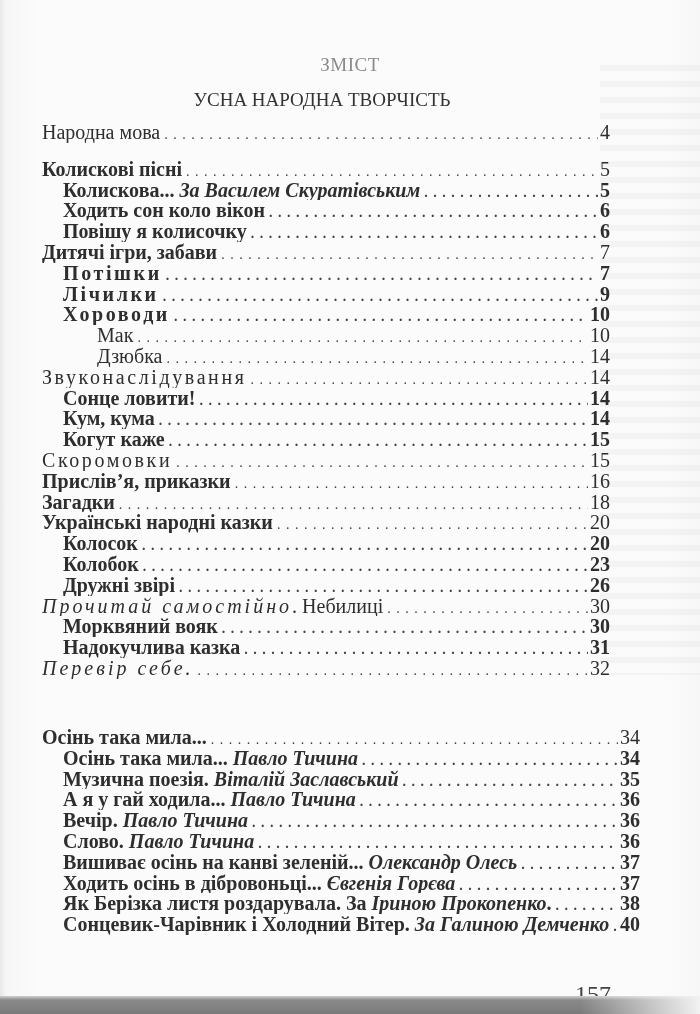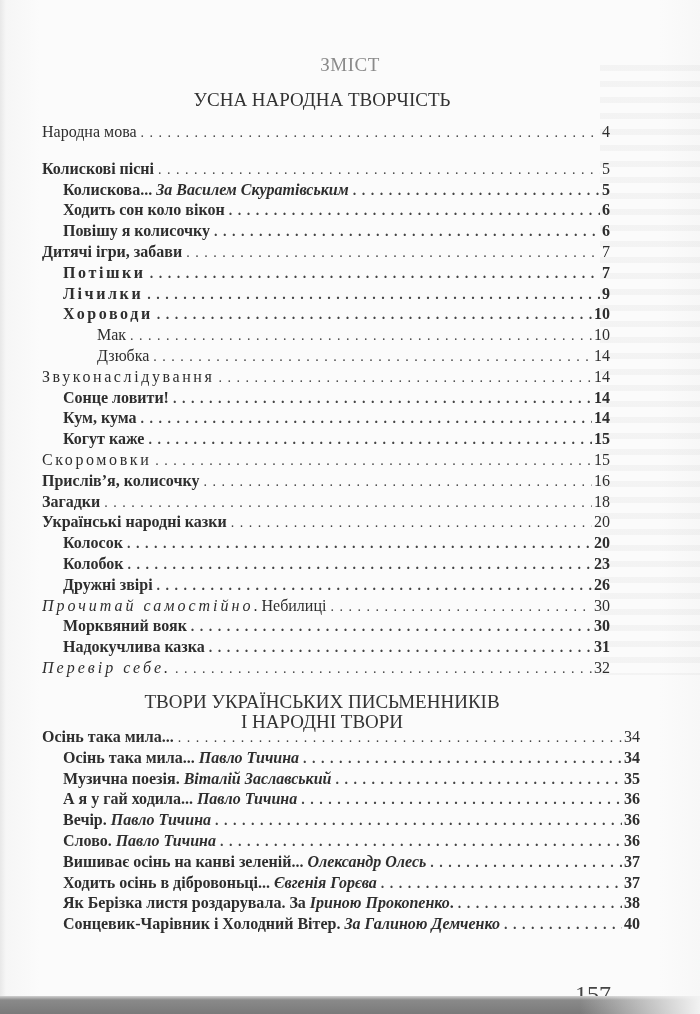--- a/index.html
+++ b/index.html
@@ -33,21 +33,21 @@
   .section-title {
     position: absolute; left: 0; width: 644px; text-align: center;
     font-size: 19px; color: #333; line-height: 20px;
   }
   .toc {
     position: absolute; left: 42px; width: 568px;
   }
   .toc.s2 { width: 598px; }
   .row {
     display: flex; align-items: baseline; height: 20.8px; line-height: 20.8px;
-    font-size: 16px; white-space: nowrap; overflow: hidden;
+    font-size: 20px; white-space: nowrap; overflow: hidden;
   }
   .row.l1 { padding-left: 21px; font-weight: bold; }
   .row.l2 { padding-left: 55px; }
   .row .txt { flex: 0 0 auto; }
   .row .bold { font-weight: bold; }
   .row .sp { letter-spacing: 2.6px; }
   .row .it { font-style: italic; }
   .row .itsp { font-style: italic; letter-spacing: 3px; }
   .row .dots {
     flex: 1 1 auto; overflow: hidden; margin: 0 2px 0 4px;
@@ -154,21 +154,21 @@
         <span class="txt"><span>Когут каже</span></span>
         <span class="dots"></span>
         <span class="pg">15</span>
       </div>
       <div class="row">
         <span class="txt"><span class="sp">Скоромовки</span></span>
         <span class="dots"></span>
         <span class="pg">15</span>
       </div>
       <div class="row">
-        <span class="txt"><span class="bold">Прислів’я, колисочку</span></span>
+        <span class="txt"><span class="bold">Прислів’я, приказки</span></span>
         <span class="dots"></span>
         <span class="pg">16</span>
       </div>
       <div class="row">
         <span class="txt"><span class="bold">Загадки</span></span>
         <span class="dots"></span>
         <span class="pg">18</span>
       </div>
       <div class="row">
         <span class="txt"><span class="bold">Українські народні казки</span></span>
@@ -205,24 +205,20 @@
         <span class="dots"></span>
         <span class="pg">31</span>
       </div>
       <div class="row">
         <span class="txt"><span class="itsp">Перевір себе.</span></span>
         <span class="dots"></span>
         <span class="pg">32</span>
       </div>
     </div>
 
-  <div class="section-title" style="top:692px;">
-    <div>ТВОРИ УКРАЇНСЬКИХ ПИСЬМЕННИКІВ</div>
-    <div>І НАРОДНІ ТВОРИ</div>
-  </div>
 
   <div class="toc s2" id="toc-1" style="top:727px;">
       <div class="row">
         <span class="txt"><span class="bold">Осінь така мила...</span></span>
         <span class="dots"></span>
         <span class="pg">34</span>
       </div>
       <div class="row l1">
         <span class="txt"><span>Осінь така мила... </span><span class="it">Павло Тичина</span></span>
         <span class="dots"></span>

